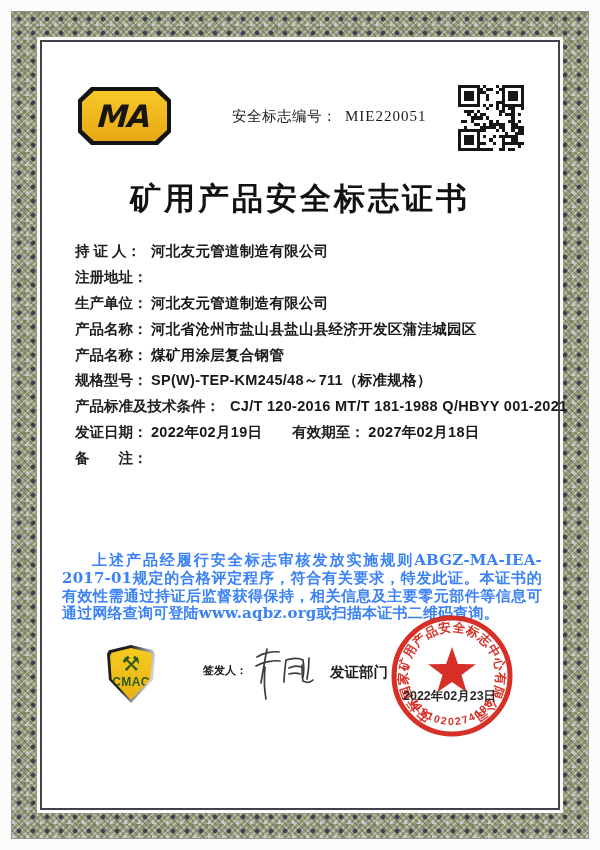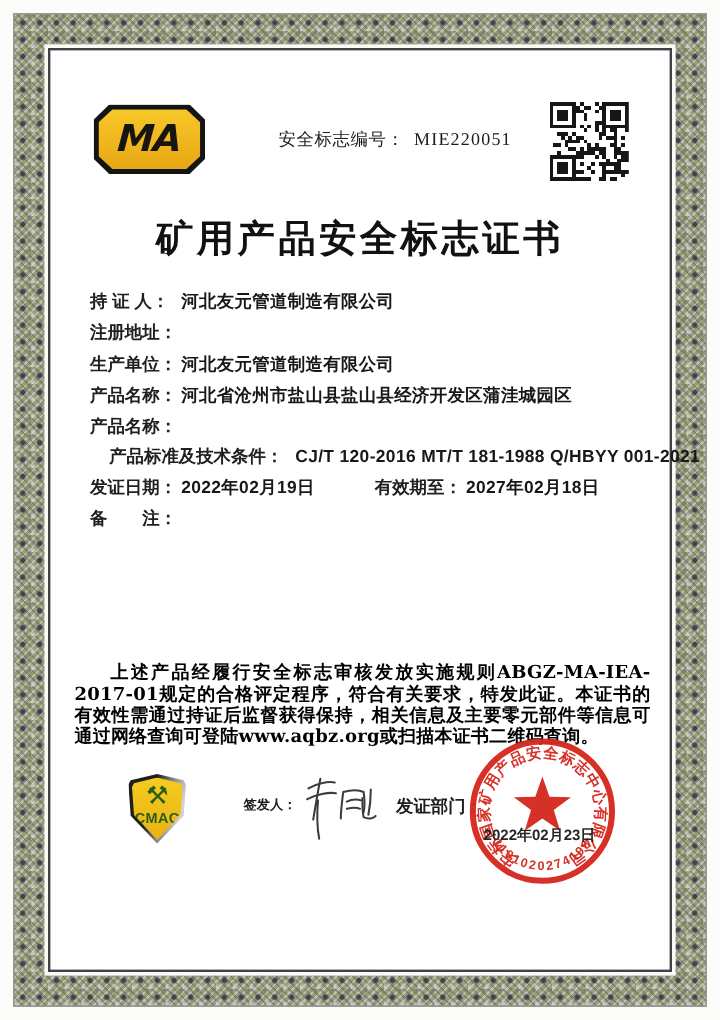--- a/index.html
+++ b/index.html
@@ -59,31 +59,31 @@
     font-family:"DejaVu Serif", serif;
     font-size:31px;font-weight:800;letter-spacing:3px;color:#111;
   }
   
   .fields{position:absolute;left:75px;top:242px;width:470px;}
   .row{display:flex;align-items:baseline;height:25.9px;white-space:nowrap;}
   .f-label{
     font-size:14.5px;font-weight:700;color:#202020;
     min-width:76px;white-space:pre;flex-shrink:0;
   }
-  .f-label.wide{min-width:0;margin-right:10px;margin-left:16px;}
+  .f-label.wide{min-width:0;margin-right:10px;}
   .f-value{
     font-family:Liberation Sans, sans-serif;
     font-size:14.5px;font-weight:600;color:#181818;letter-spacing:.3px;
   }
-  .date-gap{margin-left:50px;}
+  .date-gap{margin-left:30px;}
   
   .statement{
     position:absolute;left:62px;top:552px;width:480px;
     font-family:"DejaVu Serif", serif;
-    font-size:15px;font-weight:700;line-height:17.8px;color:#000000;
+    font-size:15px;font-weight:700;line-height:17.8px;color:#3b82f6;
     text-align:justify;text-indent:2em;margin:0;letter-spacing:.2px;
   }
   
   .cmac{
     position:absolute;left:107px;top:645px;width:48px;height:58px;
     background:linear-gradient(105deg,#1e1e1e 38%,#7c7c7c 58%,#d2d2d2 82%);
     clip-path:polygon(50% 0,96% 9%,100% 15%,96% 60%,50% 100%,4% 60%,0 15%,4% 9%);
   }
   .cmac-inner{
     position:absolute;inset:3px;
@@ -349,20 +349,25 @@
     <div class="row">
       <span class="f-label">生产单位：</span>
       <span class="f-value">河北友元管道制造有限公司</span>
     </div>
     <div class="row">
       <span class="f-label">产品名称：</span>
       <span class="f-value">河北省沧州市盐山县盐山县经济开发区蒲洼城园区</span>
     </div>
     <div class="row">
       <span class="f-label">产品名称：</span>
+      <span class="f-value">煤矿用涂层复合钢管</span>
+    </div>
+    <div class="row">
+      <span class="f-label">规格型号：</span>
+      <span class="f-value">SP(W)-TEP-KM245/48～711（标准规格）</span>
     </div>
     <div class="row">
       <span class="f-label wide">产品标准及技术条件：</span>
       <span class="f-value">CJ/T 120-2016 MT/T 181-1988 Q/HBYY 001-2021</span>
     </div>
     <div class="row">
       <span class="f-label">发证日期：</span>
       <span class="f-value">2022年02月19日</span>
       <span class="f-label date-gap">有效期至：</span>
       <span class="f-value">2027年02月18日</span>

